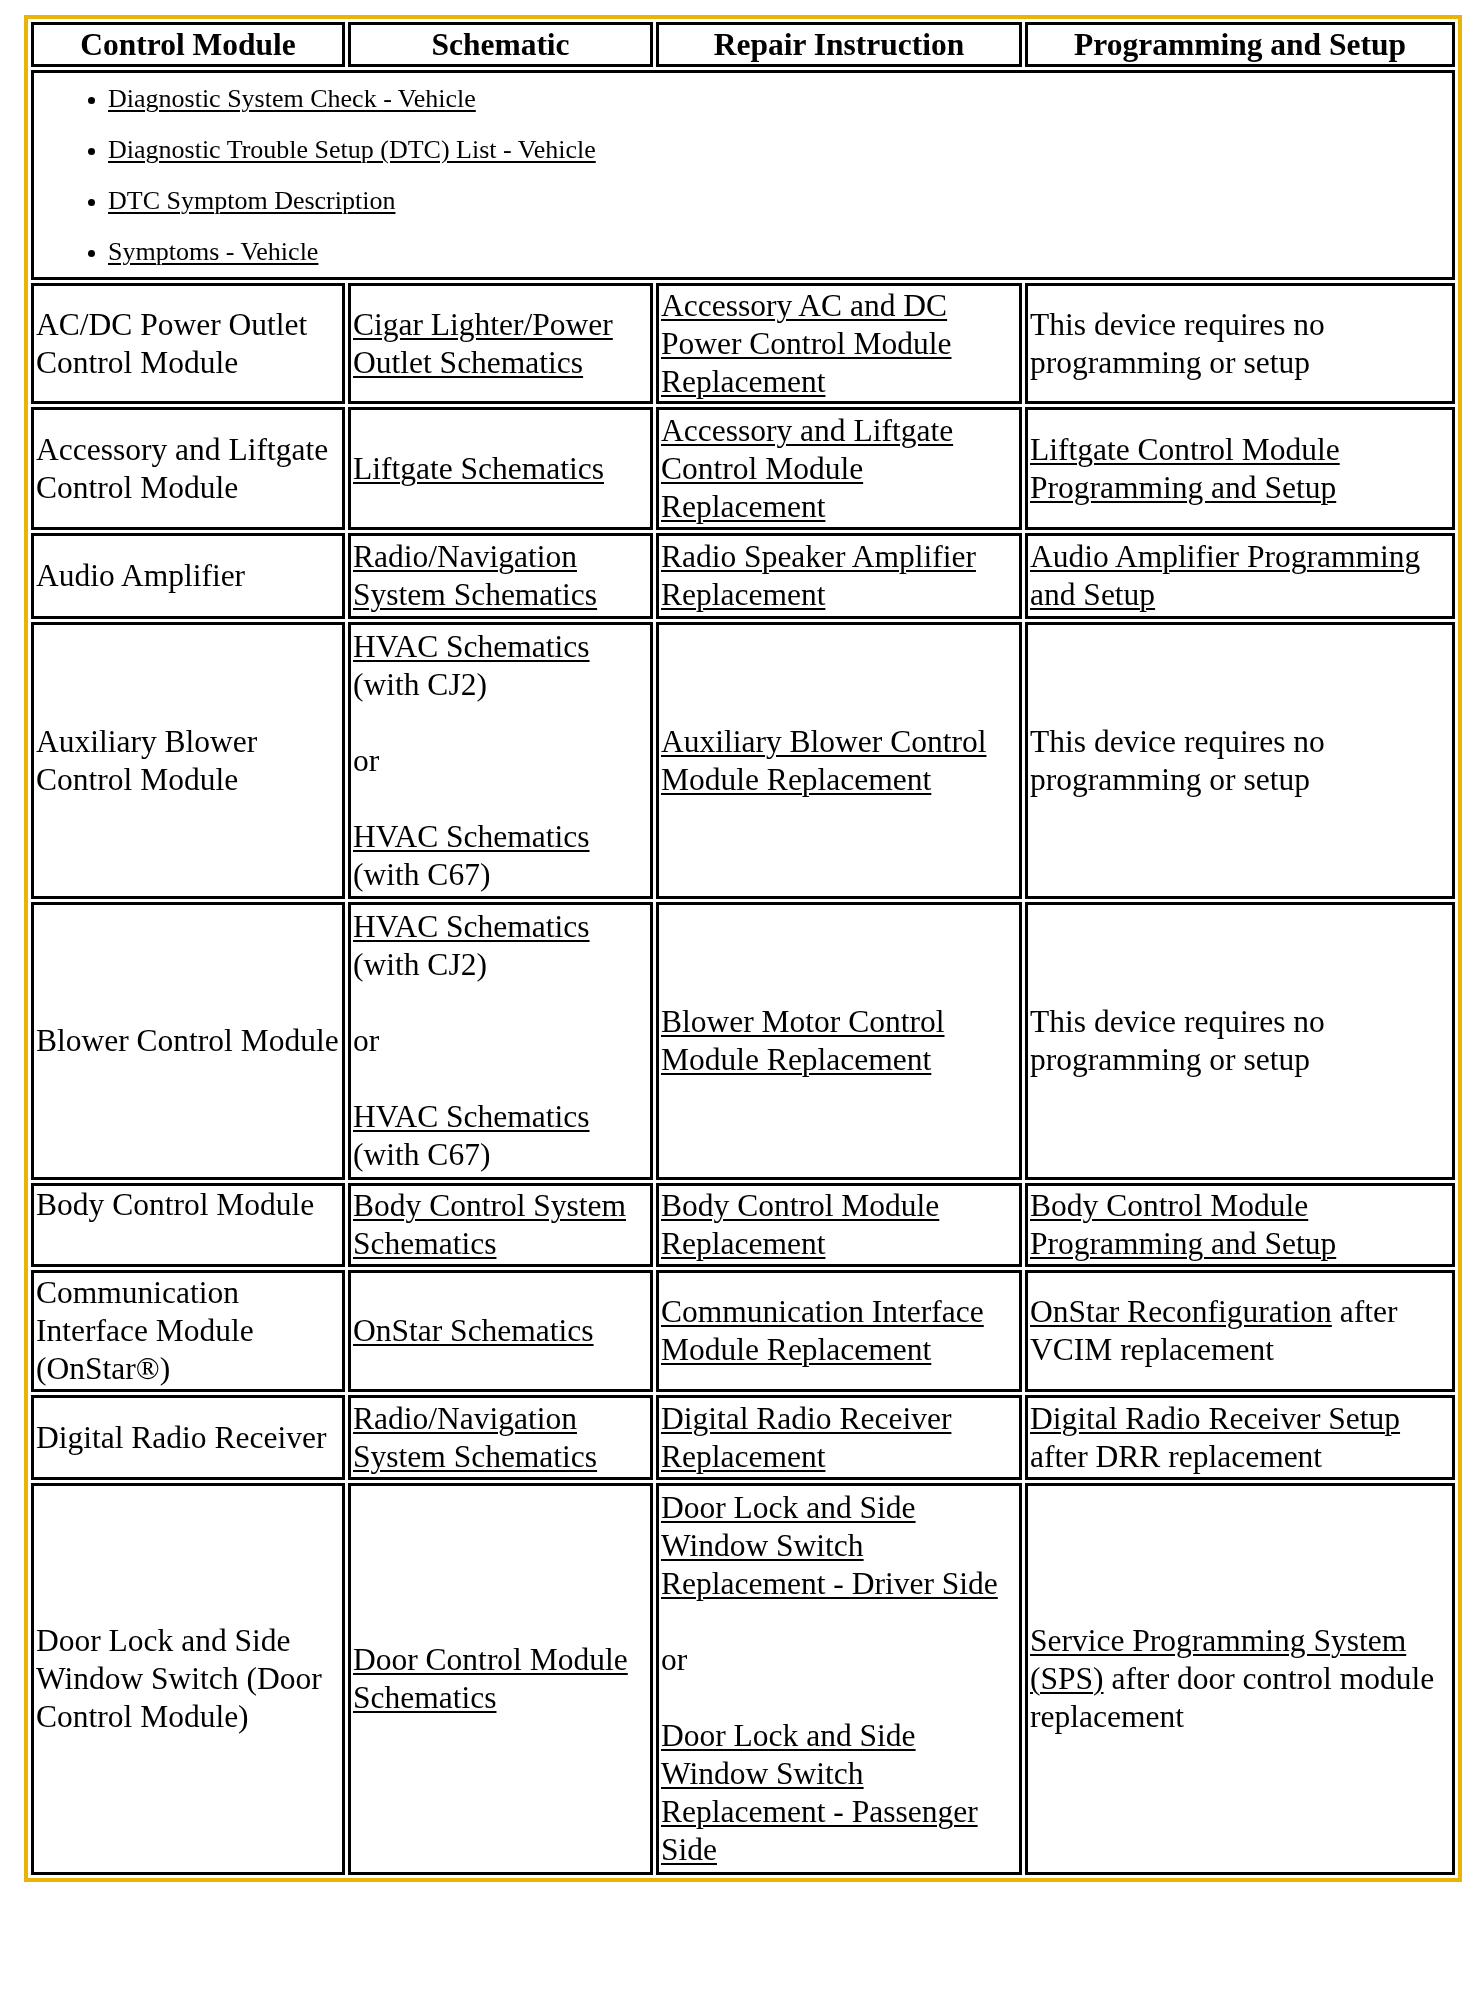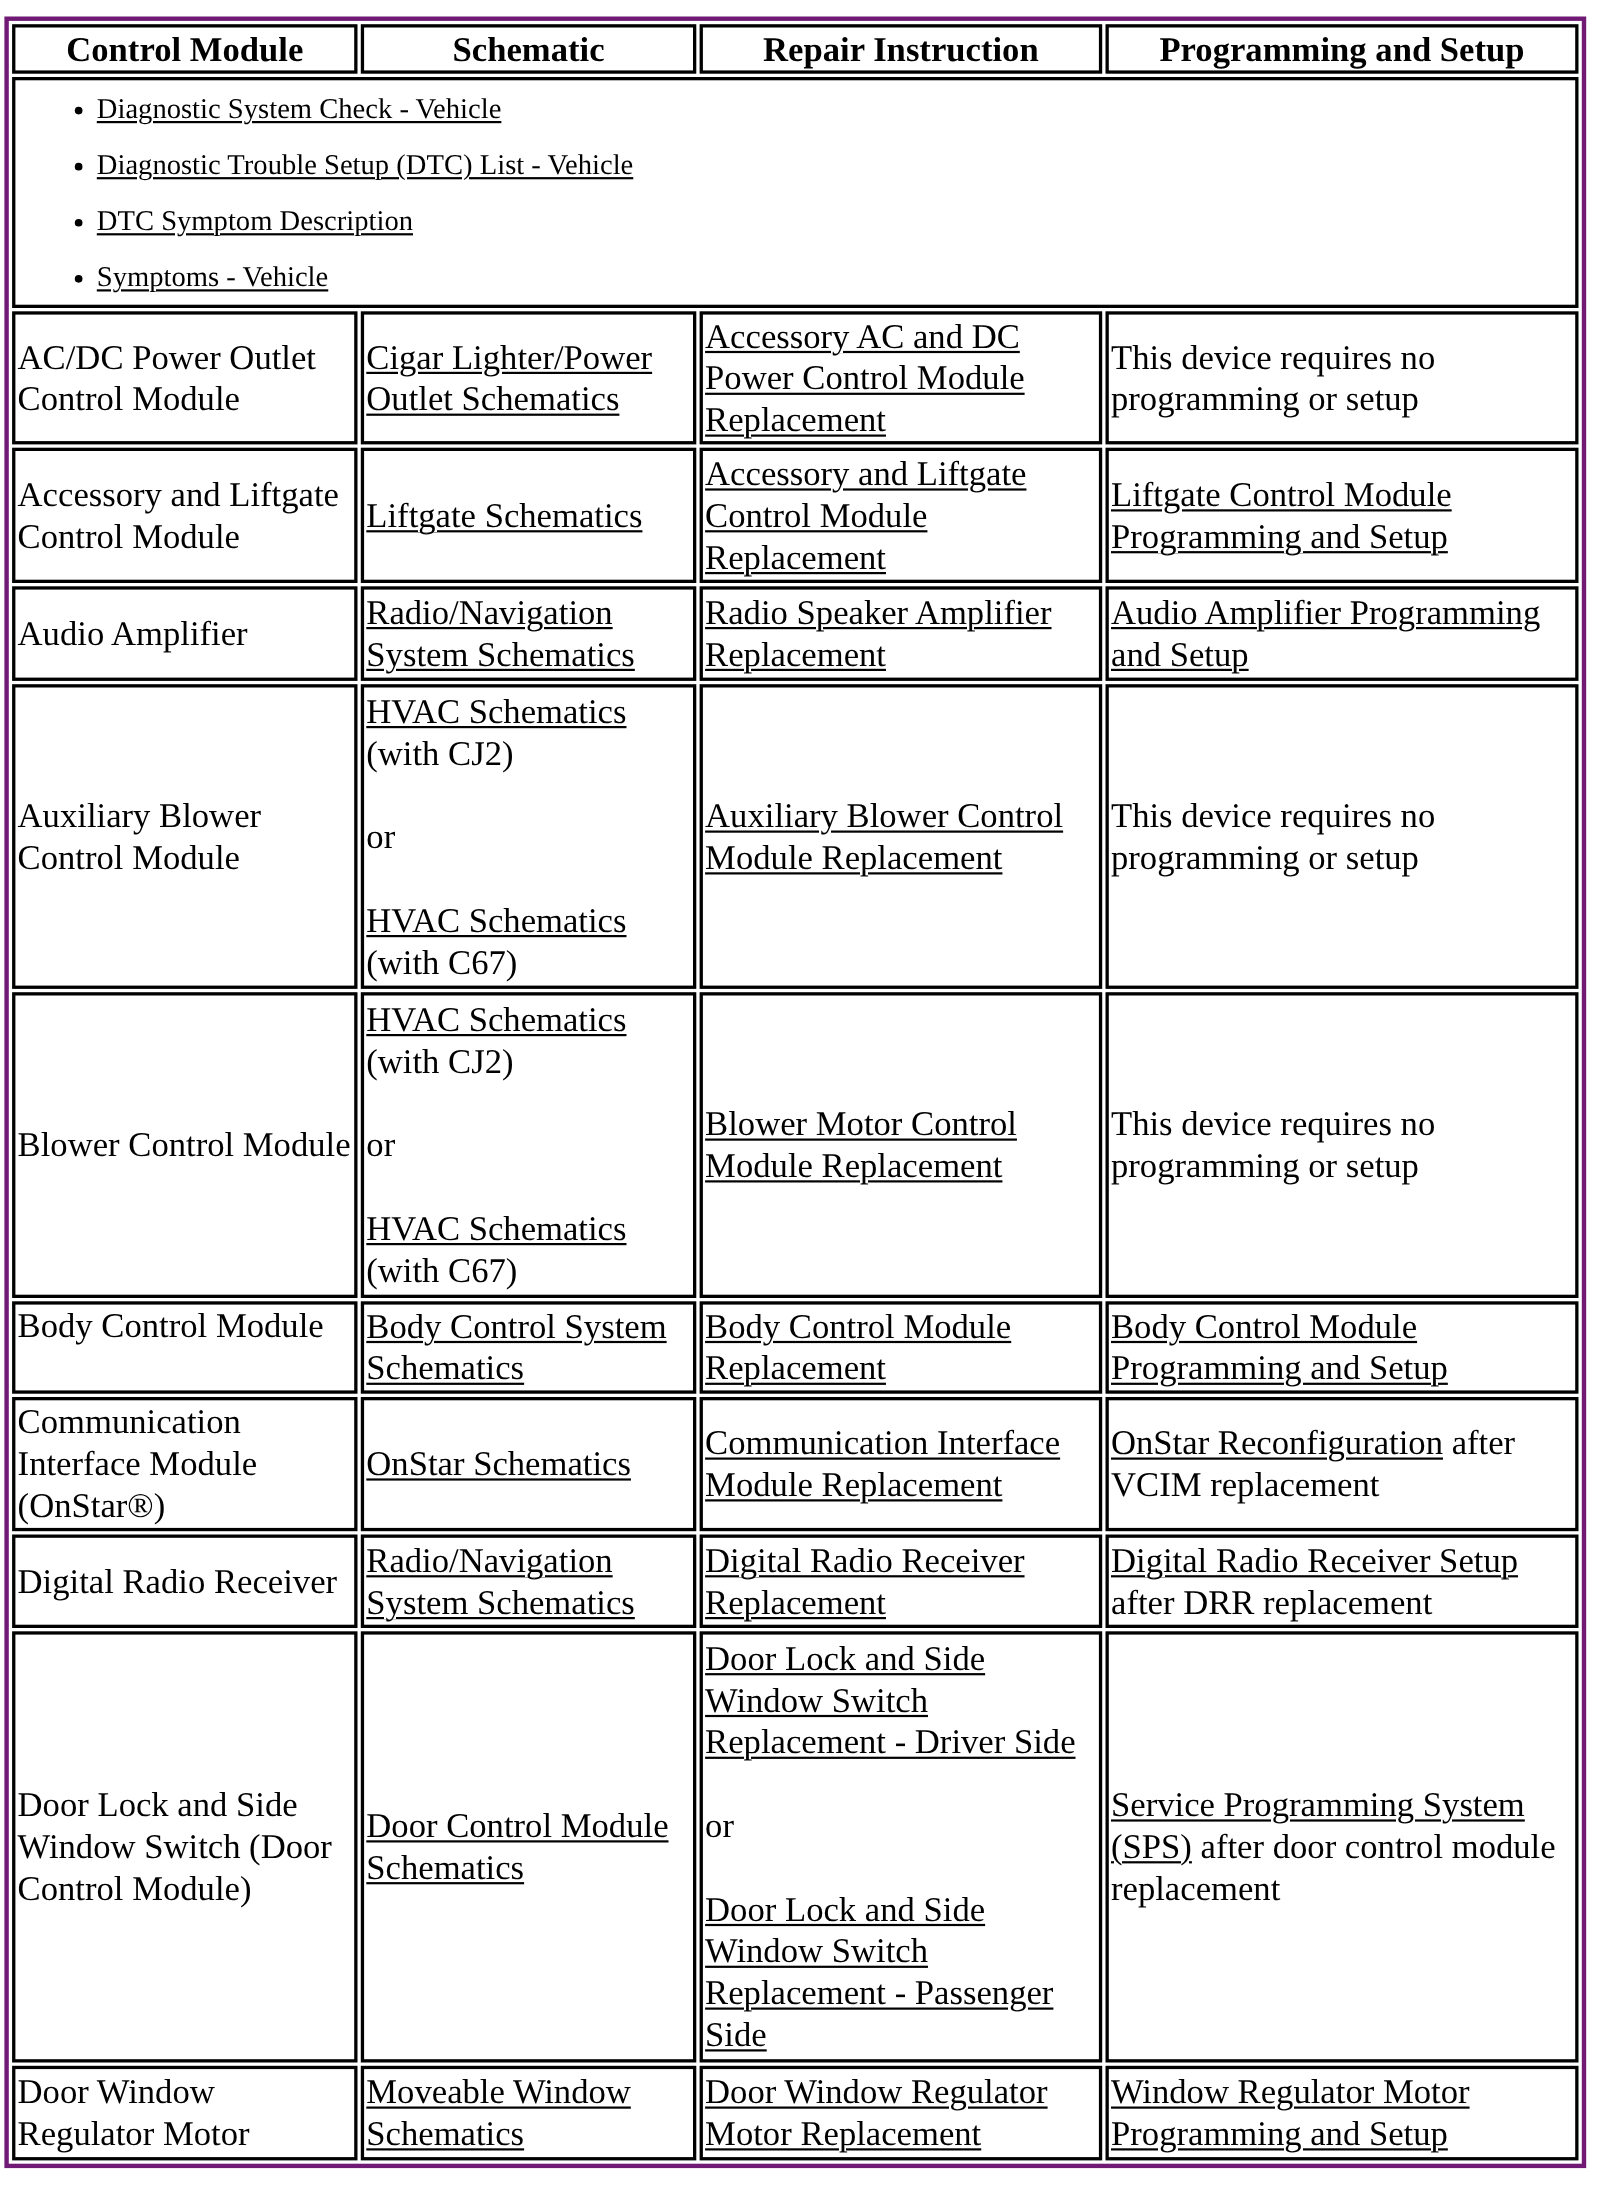--- a/index.html
+++ b/index.html
@@ -1,21 +1,21 @@
 <!DOCTYPE html>
 <html><head>
 <meta charset="utf-8">
 <style>
   html, body { margin: 0; padding: 0; background: #ffffff; }
   body { width: 1472px; height: 2002px; overflow: hidden; position: relative;
          font-family: "Liberation Serif", "DejaVu Serif", serif; color: #000; }
   table.main {
-    position: absolute; left: 4px; top: 15px;
+    position: absolute; left: 24px; top: 15px;
     width: 1238px;
-    border: 4px solid #701a75;
+    border: 4px solid #eab308;
     border-collapse: separate;
     border-spacing: 3px;
     table-layout: fixed;
   }
   table.main td, table.main th {
     border: 3px solid #000;
     padding: 0 2px 0 2px;
     vertical-align: middle;
     font-size: 31.5px;
     line-height: 38px;
@@ -155,20 +155,14 @@
     <td>
       <a href="#">Door Lock and Side Window Switch Replacement - Driver Side</a><br>
       <div class="gap"></div>
       <span>or</span><br>
       <div class="gap"></div>
       <a href="#">Door Lock and Side Window Switch Replacement - Passenger Side</a>
     </td>
     <td><a href="#">Service Programming System</a> <a href="#">(SPS)</a><span> after door control module replacement</span></td>
   </tr>
 
-  <tr class="r-doorwin">
-    <td>Door Window Regulator Motor</td>
-    <td><a href="#">Moveable Window Schematics</a></td>
-    <td><a href="#">Door Window Regulator Motor Replacement</a></td>
-    <td><a href="#">Window Regulator Motor Programming and Setup</a></td>
-  </tr>
 </tbody>
   </table>
 
 </body></html>

